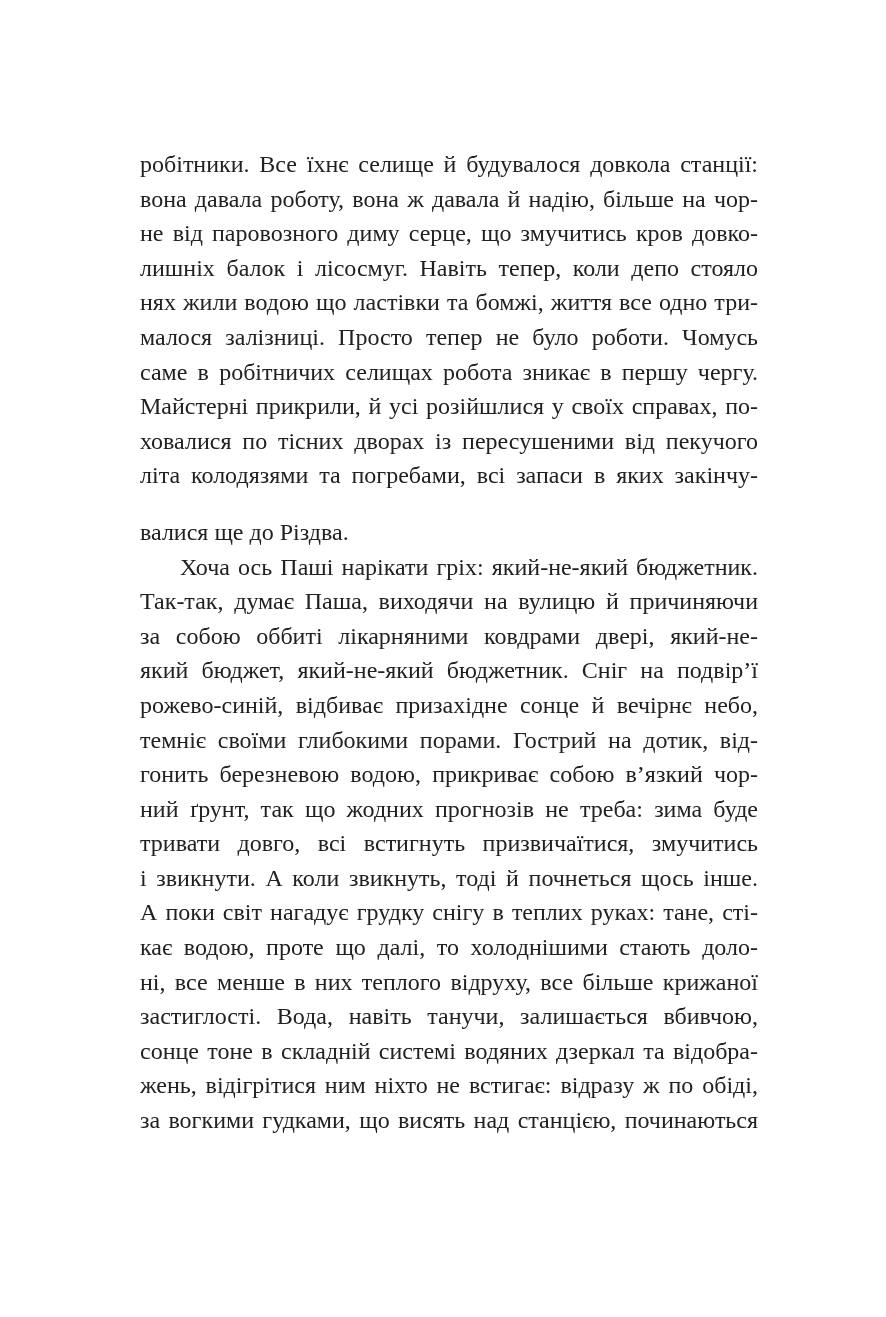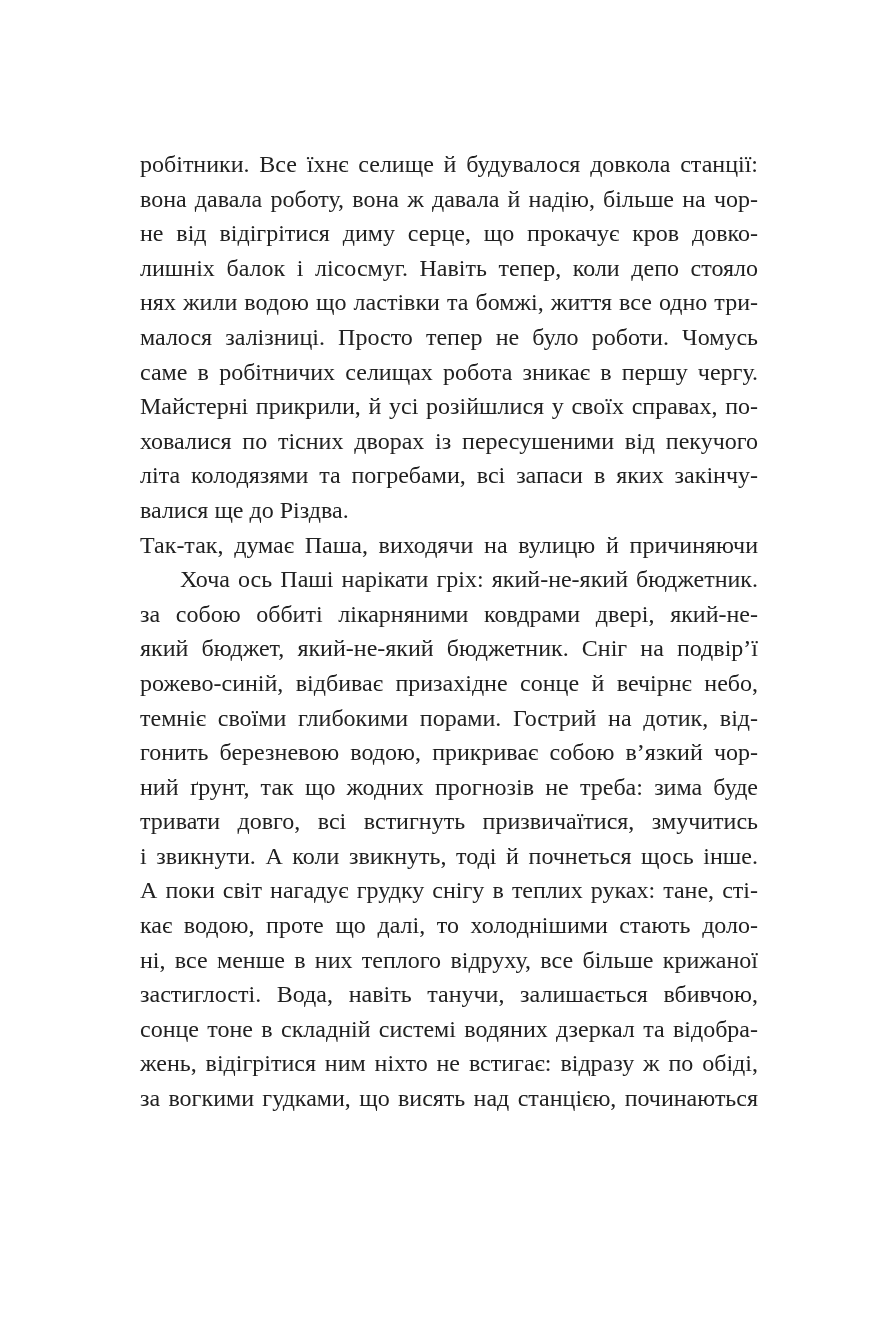--- a/index.html
+++ b/index.html
@@ -34,53 +34,54 @@
     text-align-last: justify;
     white-space: normal;
     height: 34.6px;
     overflow: visible;
   }
   .line.indent {
     padding-left: 40px;
   }
   .line.no-just {
     text-align-last: left;
+    margin-top: 22px;
   }
   .page-number {
     position: absolute;
     left: 140px;
     top: 1180px;
     width: 618px;
     text-align: center;
     font-size: 24px;
     line-height: 30px;
     color: #565656;
   }
 </style>
 </head>
 <body>
 
 <div class="page">
   <div class="text-block">
       <div class="paragraph">
         <div class="line">робітники. Все їхнє селище й будувалося довкола станції:</div>
         <div class="line">вона давала роботу, вона ж давала й надію, більше на чор-</div>
-        <div class="line">не від відігрітися диму серце, що прокачує кров довко-</div>
+        <div class="line">не від паровозного диму серце, що змучитись кров довко-</div>
         <div class="line">лишніх балок і лісосмуг. Навіть тепер, коли депо стояло</div>
         <div class="line">нях жили водою що ластівки та бомжі, життя все одно три-</div>
         <div class="line">малося залізниці. Просто тепер не було роботи. Чомусь</div>
         <div class="line">саме в робітничих селищах робота зникає в першу чергу.</div>
         <div class="line">Майстерні прикрили, й усі розійшлися у своїх справах, по-</div>
         <div class="line">ховалися по тісних дворах із пересушеними від пекучого</div>
         <div class="line">літа колодязями та погребами, всі запаси в яких закінчу-</div>
         <div class="line no-just">валися ще до Різдва.</div>
       </div>
       <div class="paragraph">
+        <div class="line indent">Хоча ось Паші нарікати гріх: який-не-який бюджетник.</div>
         <div class="line">Так-так, думає Паша, виходячи на вулицю й причиняючи</div>
-        <div class="line indent">Хоча ось Паші нарікати гріх: який-не-який бюджетник.</div>
         <div class="line">за собою оббиті лікарняними ковдрами двері, який-не-</div>
         <div class="line">який бюджет, який-не-який бюджетник. Сніг на подвір’ї</div>
         <div class="line">рожево-синій, відбиває призахідне сонце й вечірнє небо,</div>
         <div class="line">темніє своїми глибокими порами. Гострий на дотик, від-</div>
         <div class="line">гонить березневою водою, прикриває собою в’язкий чор-</div>
         <div class="line">ний ґрунт, так що жодних прогнозів не треба: зима буде</div>
         <div class="line">тривати довго, всі встигнуть призвичаїтися, змучитись</div>
         <div class="line">і звикнути. А коли звикнуть, тоді й почнеться щось інше.</div>
         <div class="line">А поки світ нагадує грудку снігу в теплих руках: тане, сті-</div>
         <div class="line">кає водою, проте що далі, то холоднішими стають доло-</div>

